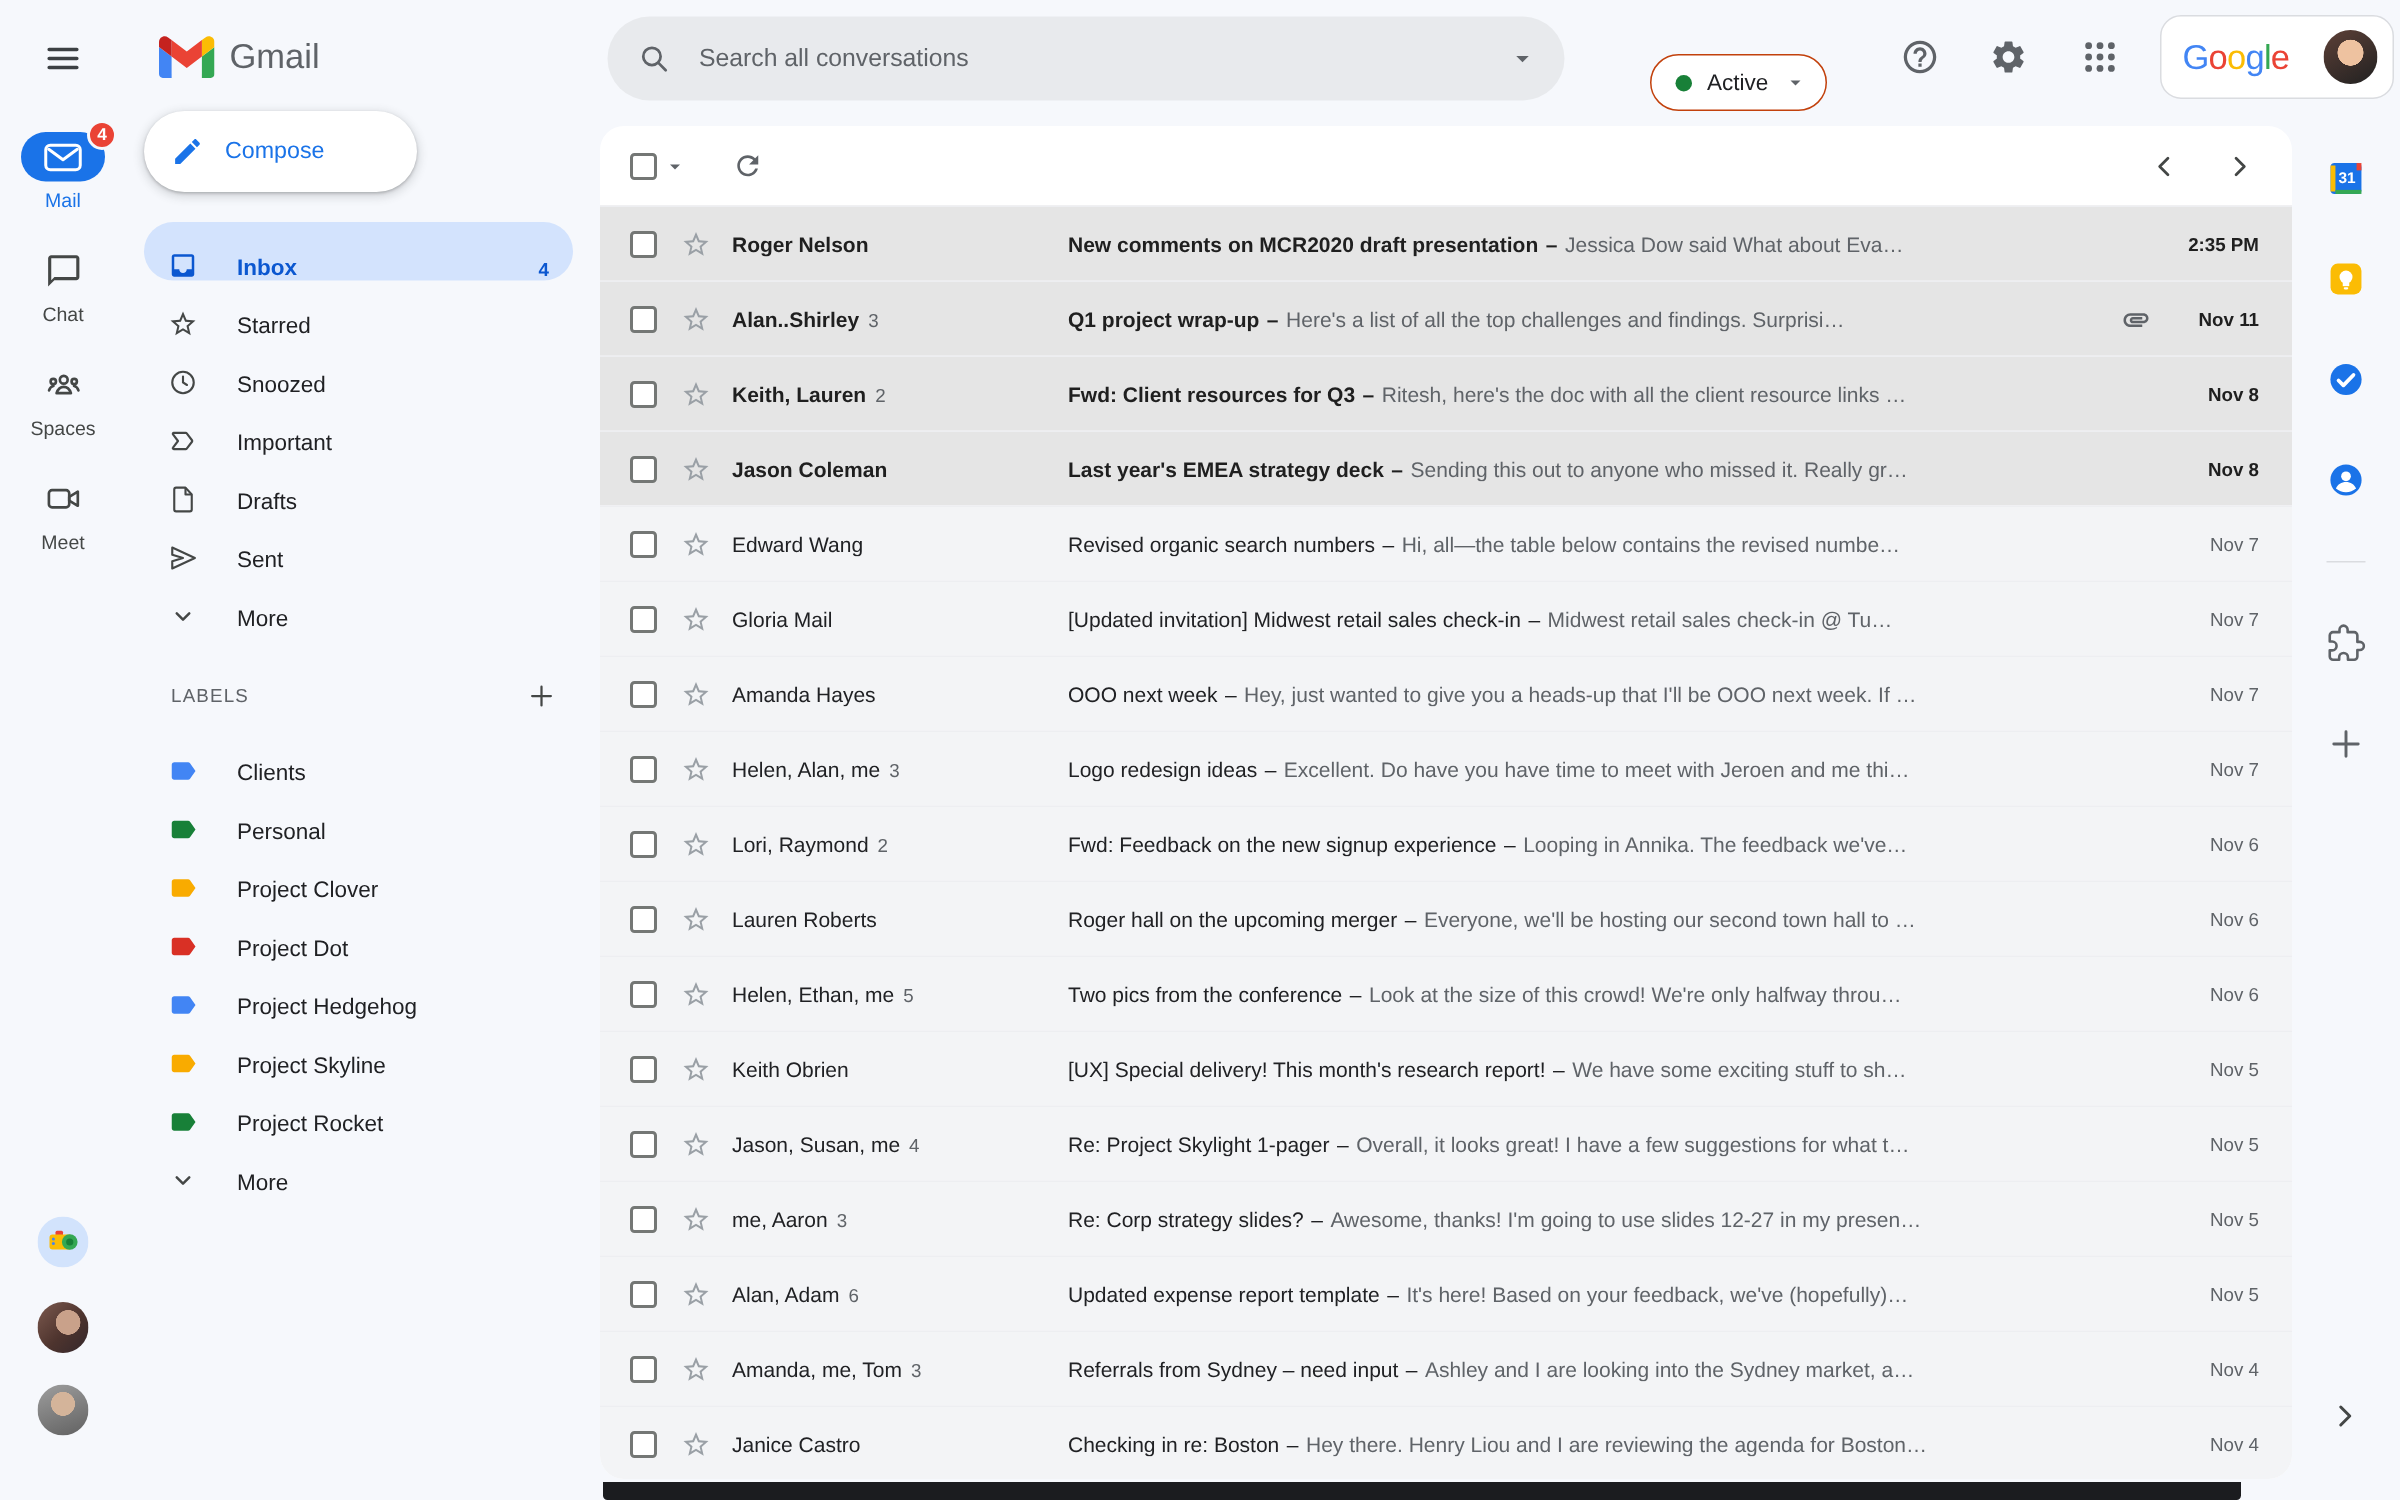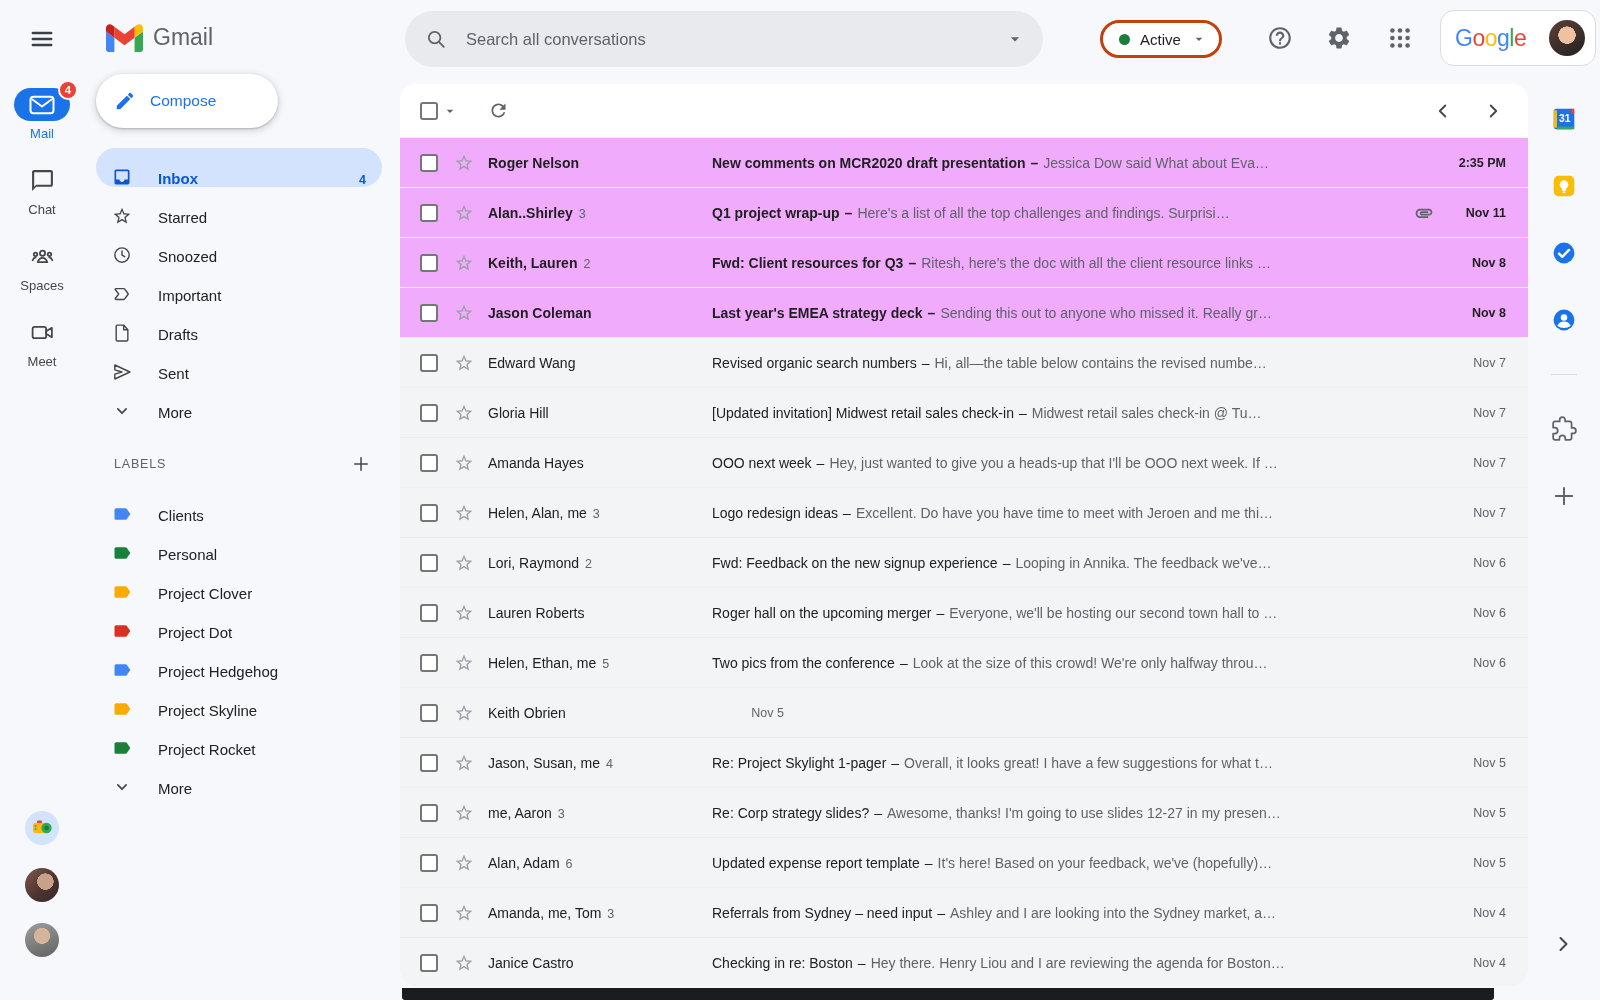--- a/index.html
+++ b/index.html
@@ -16,21 +16,21 @@
   .brand{left:106px;top:22px;display:flex;align-items:center;gap:10px;}
   .brand .ic{width:37px;height:30px;}
   .brand-text{font-size:23px;color:#5f6368;}
   .searchbar{left:405px;top:11px;width:638px;height:56px;border-radius:28px;background:#e8eaed;
              display:flex;align-items:center;padding:0 18px 0 20px;box-sizing:border-box;}
   .searchbar .mag{width:22px;height:22px;color:#5f6368;}
   .searchbar input{flex:1;margin-left:17px;border:none;background:transparent;outline:none;
                    font-size:16.5px;color:#202124;font-family:inherit;}
   .searchbar input::placeholder{color:#5f6368;opacity:1;}
   .searchbar .caret{width:20px;height:20px;color:#5f6368;cursor:pointer;}
-  .status-pill{left:1100px;top:20px;height:38px;border:3px solid #c2410c;border-radius:19px;background:#fff;
+  .status-pill{left:1100px;top:36px;height:38px;border:1px solid #c2410c;border-radius:19px;background:#fff;
                display:flex;align-items:center;gap:10px;padding:0 12px 0 16px;cursor:pointer;box-sizing:border-box;text-align:center;}
   .status-dot{width:11px;height:11px;border-radius:50%;background:#188038;}
   .status-label{font-size:15px;font-weight:500;color:#202124;}
   .status-pill .caret{width:16px;height:16px;color:#5f6368;}
   .iconbtn{width:28px;height:28px;color:#5f6368;background:none;border:none;padding:0;cursor:pointer;}
   .help{left:1266px;top:25px;}
   .gear{left:1325px;top:25px;}
   .grid{left:1386px;top:25px;}
   .account-card{left:1440px;top:10px;width:156px;height:56px;background:#fff;border:1px solid #dadce0;
                 border-radius:14px;display:flex;align-items:center;justify-content:space-between;
@@ -80,21 +80,21 @@
 
   
   .mail-card{left:400px;top:84px;width:1128px;height:902px;background:#fff;border-radius:16px;overflow:hidden;}
   .toolbar{height:53px;display:flex;align-items:center;padding:0 24px 0 20px;}
   .cb{width:18px;height:18px;border:2px solid #747775;border-radius:3px;box-sizing:border-box;background:#fff;cursor:pointer;flex:none;}
   .toolbar .sel-caret{width:16px;height:16px;color:#5f6368;margin-left:4px;cursor:pointer;}
   .toolbar .refresh{width:21px;height:21px;color:#5f6368;margin-left:30px;cursor:pointer;}
   .toolbar .spacer{flex:1;}
   .toolbar .pg{width:22px;height:22px;color:#444746;cursor:pointer;}
   .toolbar .pg + .pg{margin-left:28px;}
-  .row{height:49px;display:flex;align-items:center;padding:0 22px 0 20px;border-top:1px solid #edeef1;cursor:pointer;background:#f0abfc;}
+  .row{height:49px;display:flex;align-items:center;padding:0 22px 0 20px;border-top:1px solid #edeef1;cursor:pointer;background:#e5e5e5;}
   .row.read{background:#f3f4f6;}
   .row .star{width:20px;height:20px;color:#9aa0a6;margin-left:16px;flex:none;}
   .sender{width:224px;margin-left:14px;flex:none;font-size:14px;white-space:nowrap;overflow:hidden;}
   .row.unread .sender .sname{font-weight:700;color:#1f1f1f;}
   .scount{font-size:12.5px;color:#5f6368;margin-left:6px;font-weight:400;}
   .line{flex:1;min-width:0;font-size:14px;white-space:nowrap;overflow:hidden;text-overflow:ellipsis;color:#202124;}
   .row.unread .line .subj,.row.unread .line .dash{font-weight:700;color:#1f1f1f;}
   .line .dash{margin:0 5px;}
   .line .snip{color:#5f6368;}
   .row .attach{width:20px;height:20px;color:#5f6368;margin-left:10px;flex:none;}
@@ -542,21 +542,21 @@
   </div>
 
   <div class="row read">
     <span class="cb"></span>
     <span class="ic star">
             <svg viewBox="0 0 24 24" fill="currentColor">
               <path d="M22 9.24l-7.19-.62L12 2 9.19 8.63 2 9.24l5.46 4.73L5.82 21 12 17.27 18.18 21l-1.63-7.03L22 9.24zM12 15.4l-3.76 2.27 1-4.28-3.32-2.88 4.38-.38L12 6.1l1.71 4.04 4.38.38-3.32 2.88 1 4.28L12 15.4z"></path>
             </svg>
           </span>
     <span class="sender">
-      <span class="sname">Gloria Hill</span>
+      <span class="sname">Gloria Mail</span>
     </span>
     <span class="line">
       <span class="subj">[Updated invitation] Midwest retail sales check-in</span><span class="dash">–</span><span class="snip">Midwest retail sales check-in @ Tu…</span>
     </span>
 
     <span class="date">Nov 7</span>
   </div>
 
   <div class="row read">
     <span class="cb"></span>
@@ -645,20 +645,23 @@
 
   <div class="row read">
     <span class="cb"></span>
     <span class="ic star">
             <svg viewBox="0 0 24 24" fill="currentColor">
               <path d="M22 9.24l-7.19-.62L12 2 9.19 8.63 2 9.24l5.46 4.73L5.82 21 12 17.27 18.18 21l-1.63-7.03L22 9.24zM12 15.4l-3.76 2.27 1-4.28-3.32-2.88 4.38-.38L12 6.1l1.71 4.04 4.38.38-3.32 2.88 1 4.28L12 15.4z"></path>
             </svg>
           </span>
     <span class="sender">
       <span class="sname">Keith Obrien</span>
+    </span>
+    <span class="line">
+      <span class="subj">[UX] Special delivery! This month's research report!</span><span class="dash">–</span><span class="snip">We have some exciting stuff to sh…</span>
     </span>
 
     <span class="date">Nov 5</span>
   </div>
 
   <div class="row read">
     <span class="cb"></span>
     <span class="ic star">
             <svg viewBox="0 0 24 24" fill="currentColor">
               <path d="M22 9.24l-7.19-.62L12 2 9.19 8.63 2 9.24l5.46 4.73L5.82 21 12 17.27 18.18 21l-1.63-7.03L22 9.24zM12 15.4l-3.76 2.27 1-4.28-3.32-2.88 4.38-.38L12 6.1l1.71 4.04 4.38.38-3.32 2.88 1 4.28L12 15.4z"></path>

